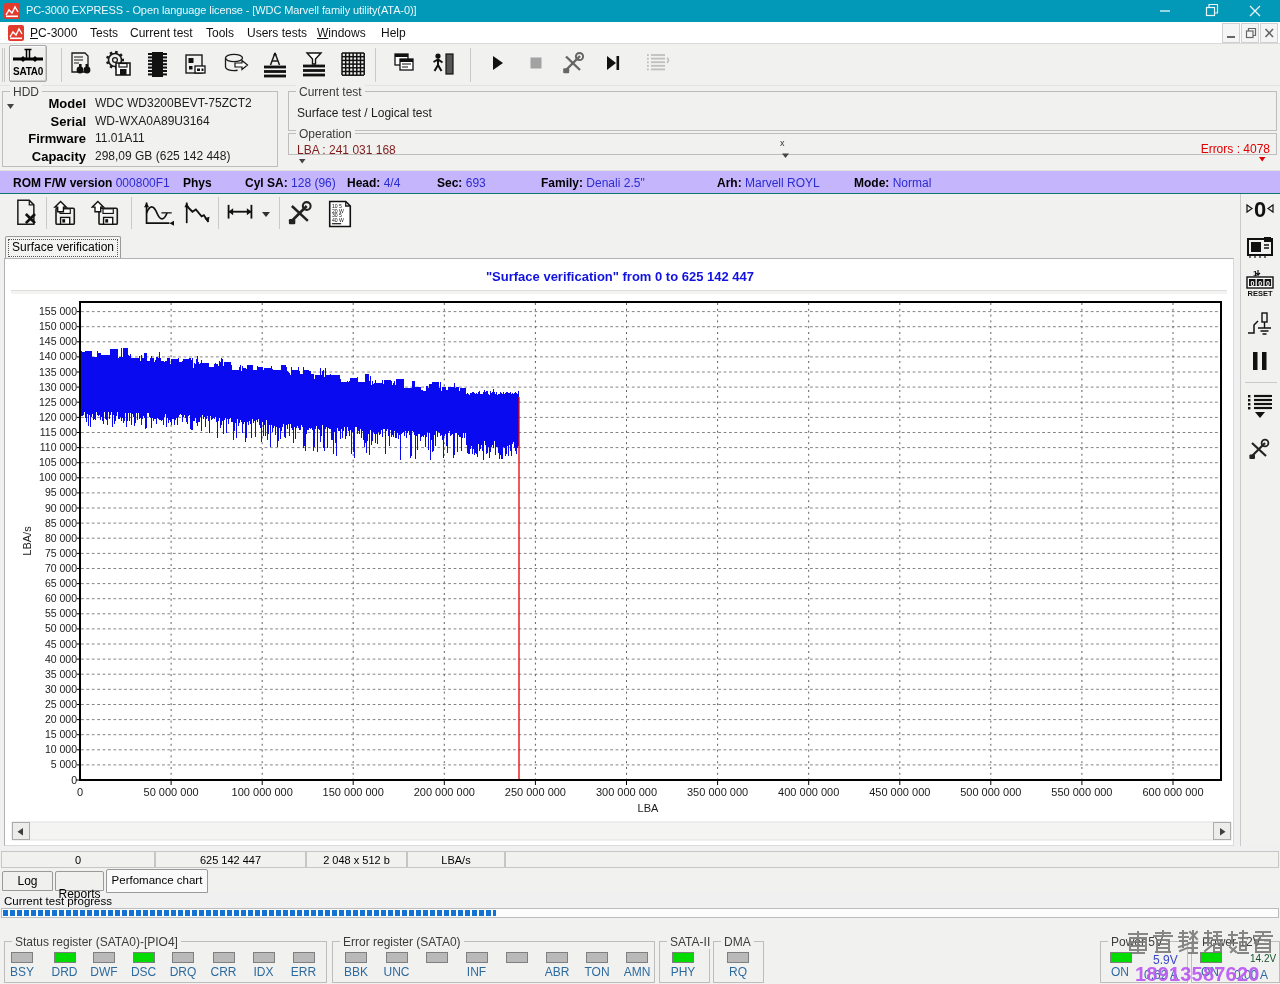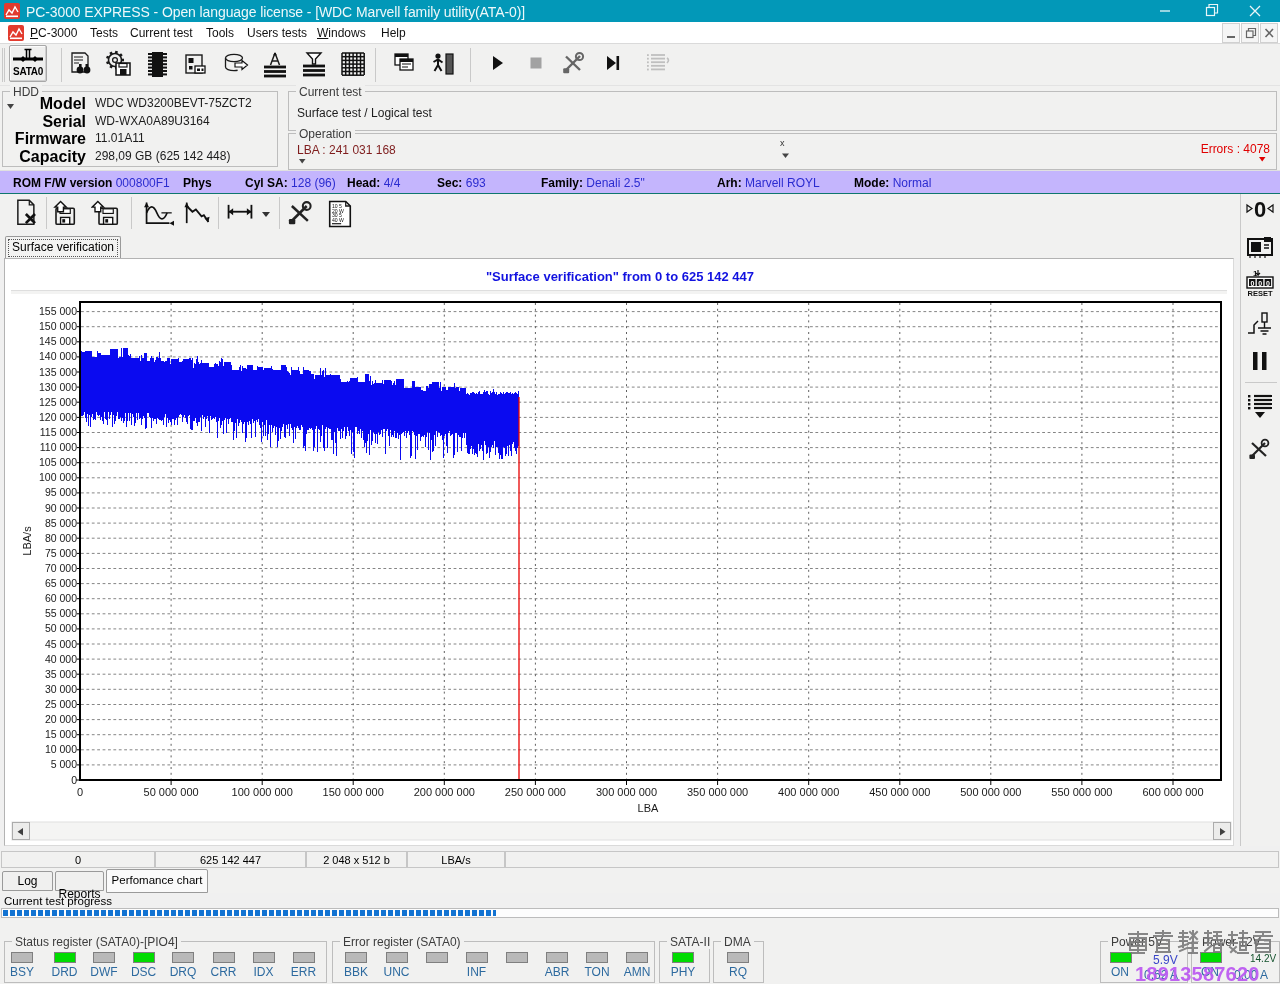--- a/index.html
+++ b/index.html
@@ -1,18 +1,18 @@
 <!DOCTYPE html>
 <html><head><meta charset="utf-8">
 <style>
 *{margin:0;padding:0;box-sizing:border-box;}
 html,body{width:1280px;height:984px;overflow:hidden;background:#f0f0f0;
  font-family:"Liberation Sans",sans-serif;-webkit-font-smoothing:antialiased;}
 .ab{position:absolute;}
-.titlebar{left:0;top:0;width:1280px;height:22px;background:#0298b8;color:#eef8fa;font-size:14px;}
+.titlebar{left:0;top:0;width:1280px;height:22px;background:#0298b8;color:#eef8fa;font-size:11px;}
 .ttxt{left:26px;top:4px;letter-spacing:-0.1px;}
 .menubar{left:0;top:22px;width:1280px;height:22px;background:#fff;border-bottom:1px solid #dadada;font-size:12px;color:#111;}
 .mi{top:4px;}
 .toolbar1{left:0;top:44px;width:1280px;height:42px;background:#f1f1f0;border-bottom:1px solid #e3e3e3;}
 .vsep{width:1px;background:#c9c9c9;}
 .infopanel{left:0;top:86px;width:1280px;height:84px;background:#f1f1f0;}
 .gbox{border:1px solid #bdbdbd;background:#f1f1f0;}
 .glab{position:absolute;top:-7px;left:7px;background:#f1f1f0;padding:0 3px;font-size:12px;color:#3c3c3c;white-space:nowrap;}
 .blue{color:#2b2bd0;}
 .red{color:#e00000;}
@@ -237,27 +237,27 @@
     </svg>
 </div>
 
 <div class="ab infopanel">
  <div class="ab gbox" style="left:2px;top:5px;width:276px;height:76px">
   <div class="glab">HDD</div>
  </div>
  <svg class="ab" style="left:5px;top:16px" width="12" height="8">
       <path d="M2 2 L9 2 L5.5 7 Z" fill="#444"></path>
     </svg>
- <div class="ab" style="left:0;top:9px;width:86px;text-align:right;font-size:16px;font-weight:bold;color:#000;line-height:17.5px;">Model<br>Serial<br>Firmware<br>Capacity</div>
+ <div class="ab" style="left:0;top:9px;width:86px;text-align:right;font-size:13px;font-weight:bold;color:#000;line-height:17.5px;">Model<br>Serial<br>Firmware<br>Capacity</div>
  <div class="ab" style="left:95px;top:9px;font-size:12px;color:#1c1c1c;line-height:17.5px;">WDC WD3200BEVT-75ZCT2<br>WD-WXA0A89U3164<br>11.01A11<br>298,09 GB (625 142 448)</div>
  <div class="ab gbox" style="left:288px;top:5px;width:989px;height:40px">
   <div class="glab">Current test</div>
   <div class="ab" style="left:8px;top:14px;font-size:12px;color:#1c1c1c;">Surface test / Logical test</div>
  </div>
- <div class="ab gbox" style="left:288px;top:47px;width:989px;height:37px">
+ <div class="ab gbox" style="left:288px;top:47px;width:989px;height:22px">
   <div class="glab">Operation</div>
   <div class="ab" style="left:8px;top:9px;font-size:12px;color:#7f1d1d;">LBA : 241 031 168</div>
       <svg class="ab" style="left:9px;top:24px" width="9" height="6">
         <path d="M1 1 L7.5 1 L4.2 5.5 Z" fill="#444"></path>
       </svg>
   <div class="ab" style="left:491px;top:4px;font-size:9px;color:#333;">x</div>
   <svg class="ab" style="left:492px;top:18px" width="10" height="7">
         <path d="M1 1.5 L8 1.5 L4.5 6 Z" fill="#444"></path>
       </svg>
   <div class="ab red" style="left:871px;top:8px;width:110px;font-size:12px;text-align:right;">Errors : 4078</div>

